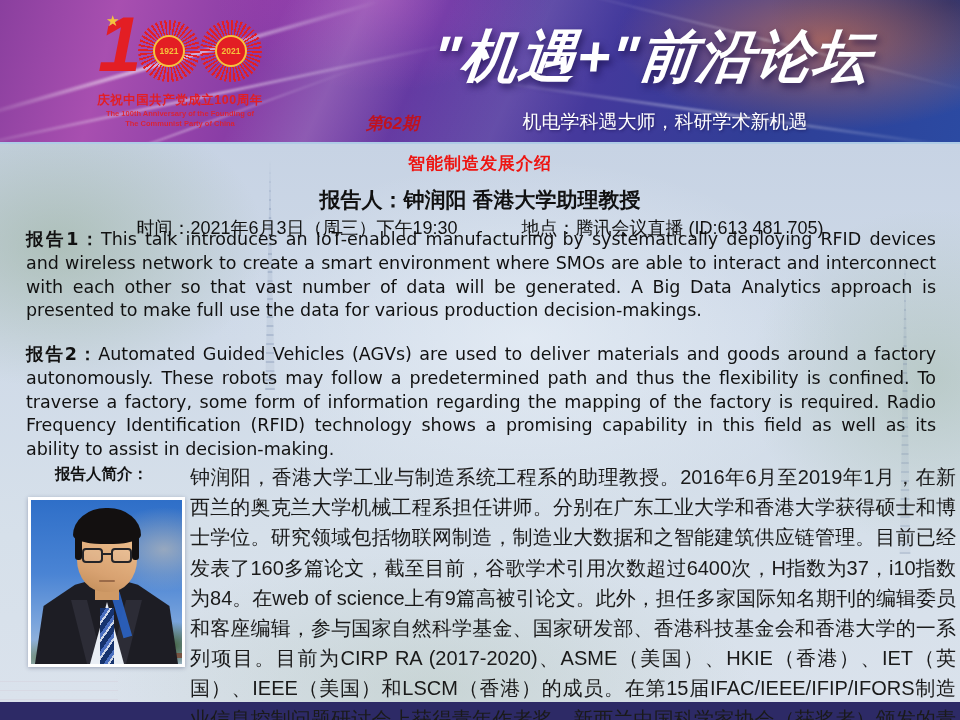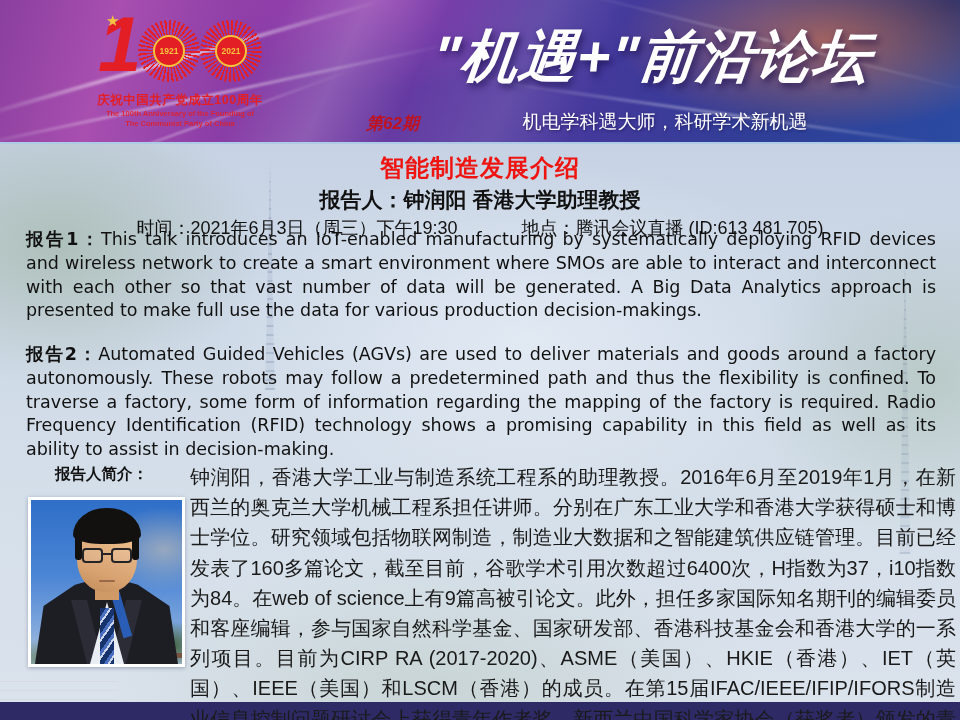--- a/index.html
+++ b/index.html
@@ -56,21 +56,21 @@
       radial-gradient(ellipse 460px 200px at 45% 98%, rgba(160,182,160,.30), transparent 70%),
       radial-gradient(ellipse 420px 240px at 55% 35%, rgba(240,246,252,.55), transparent 75%),
       linear-gradient(180deg,#c7d3e4 0%,#cfdae8 35%,#d6e0ea 70%,#dae2ec 100%); }
   .tower { position:absolute; clip-path:polygon(50% 0, 60% 100%, 40% 100%);
     background:repeating-linear-gradient(0deg, rgba(86,108,148,.55) 0 2px, transparent 2px 9px),
                linear-gradient(rgba(86,108,148,.30), rgba(86,108,148,.15)); opacity:.45; }
   .tw1 { left:246px; top:16px;  width:48px; height:230px; }
   .tw2 { left:878px; top:110px; width:54px; height:300px; opacity:.35; }
 
   .lecture-title { position:absolute; left:0; top:8px; width:960px; text-align:center;
-    color:#ee1410; font-size:24px; font-weight:bold; letter-spacing:1px;font-family:Liberation Mono, monospace; }
+    color:#ee1410; font-size:17px; font-weight:bold; letter-spacing:1px;font-family:Liberation Mono, monospace; }
   .speaker-line { position:absolute; left:0; top:42px; width:960px; text-align:center;
     color:#111111; font-size:21px; font-weight:bold; }
   .time-loc-row { position:absolute; left:0; top:72px; width:960px; display:flex;
     justify-content:center; gap:64px; color:#111111; font-size:18px; font-weight:normal; }
 
   .abstract { position:absolute; left:26px; width:910px; text-align:justify;
     color:#111111; font-size:17.5px; line-height:23.8px; font-family:"DejaVu Sans","Liberation Sans",sans-serif; }
   .abs1 { top:84px; } .abs2 { top:199px; }
   .abs-label { font-weight:bold; }
 

